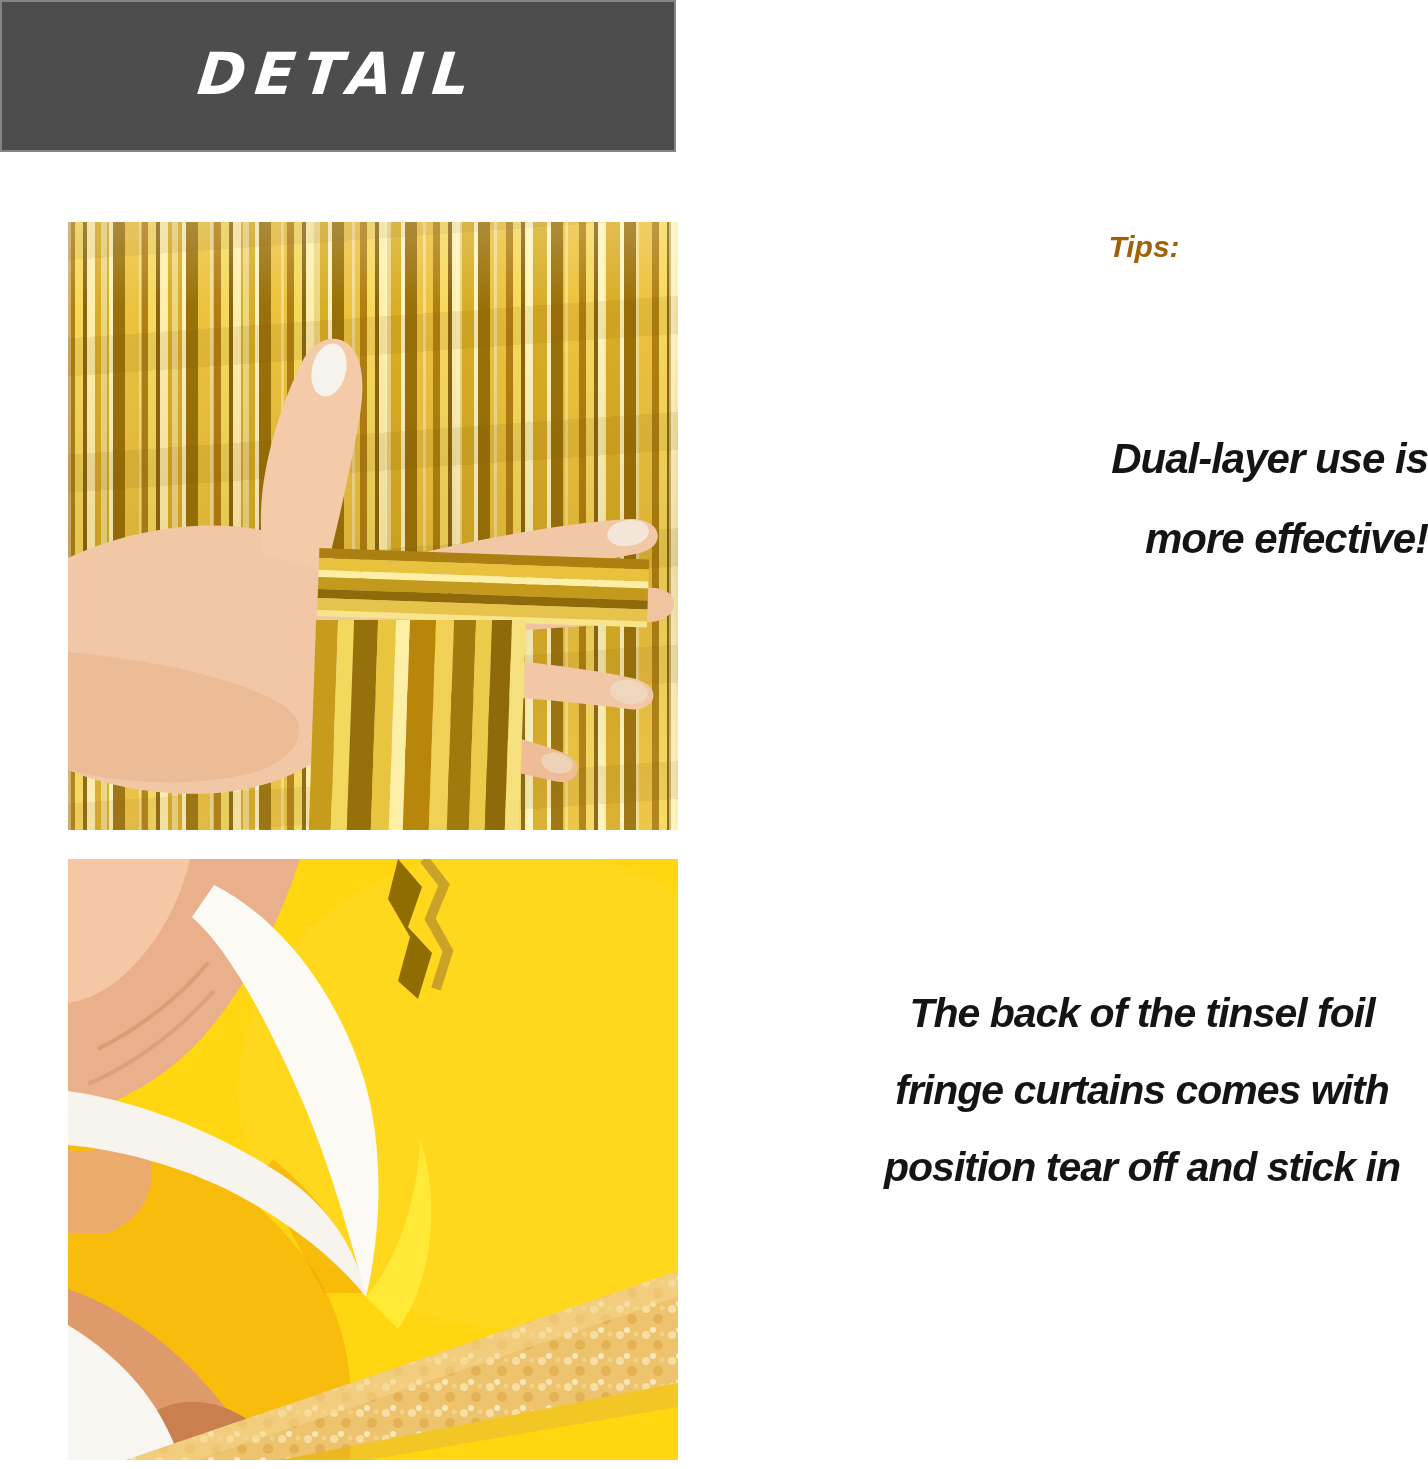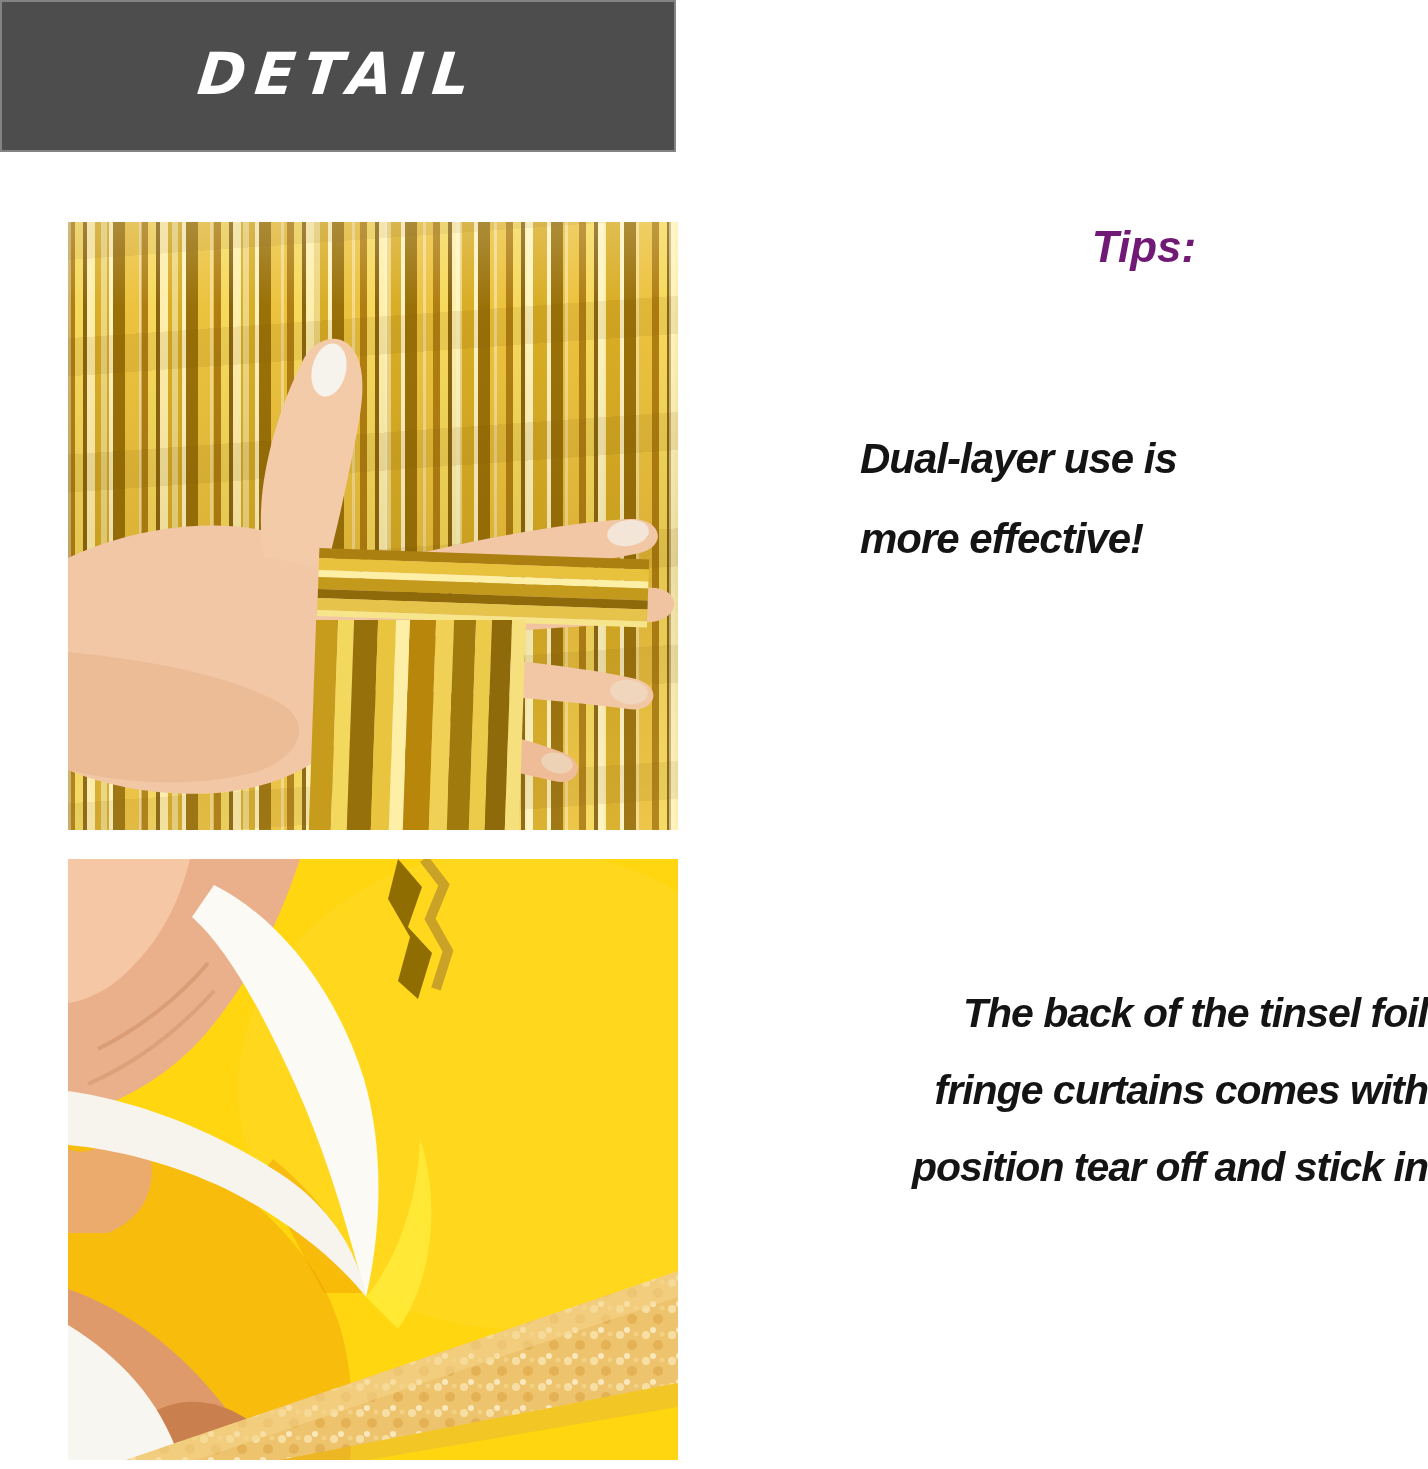--- a/index.html
+++ b/index.html
@@ -36,36 +36,36 @@
   }
 
   .photo-tape{
     left:68px;top:859px;width:610px;height:601px;
     background:#ffd60f;
   }
 
   
   .tips-heading{
     position:absolute;left:860px;top:212px;width:568px;
-    text-align:center;color:#701a75;
-    font-weight:bold;font-style:italic;font-size:44px;line-height:70px;
+    text-align:center;color:#a16207;
+    font-weight:bold;font-style:italic;font-size:30px;line-height:70px;
     white-space:nowrap;
   }
   .tips-para{
     position:absolute;left:860px;top:419px;width:568px;
-    text-align:left;color:#141414;
+    text-align:right;color:#141414;
     font-weight:bold;font-style:italic;font-size:42px;line-height:80px;
     letter-spacing:-1px;
   }
   .desc-para{
     position:absolutewhite;left:856px;top:975px;width:572px;
   }
   .desc-para{
     position:absolute;left:856px;top:975px;width:572px;
-    text-align:right;color:#141414;
+    text-align:center;color:#141414;
     font-weight:bold;font-style:italic;font-size:41px;line-height:77px;
     letter-spacing:-1px;
   }
   .t-line{white-space:nowrap;}
 </style>
 </head>
 <body>
 
 <div id="stage">
 

